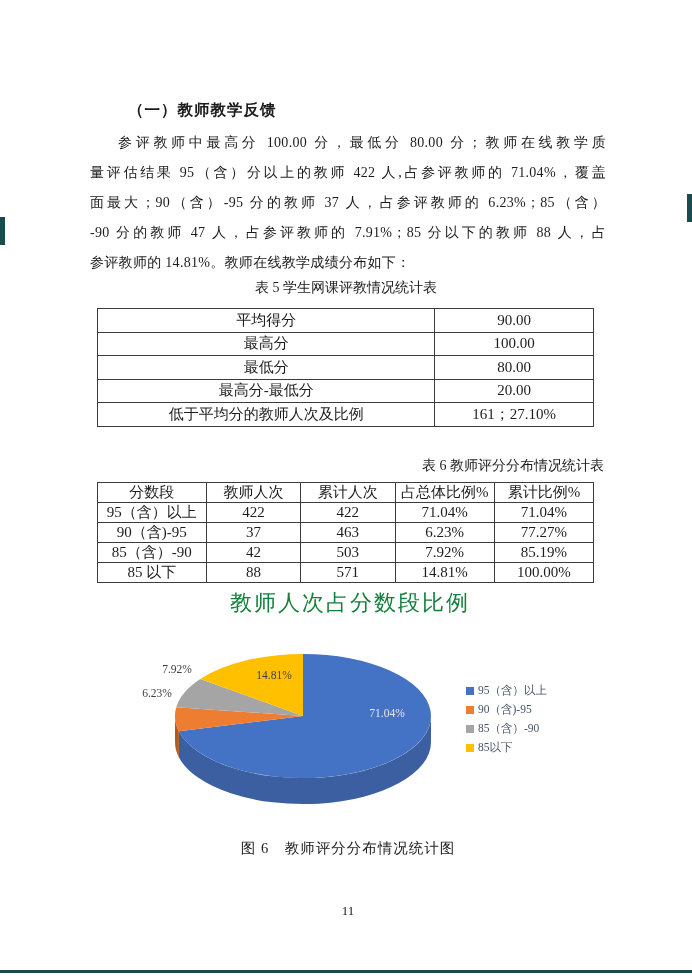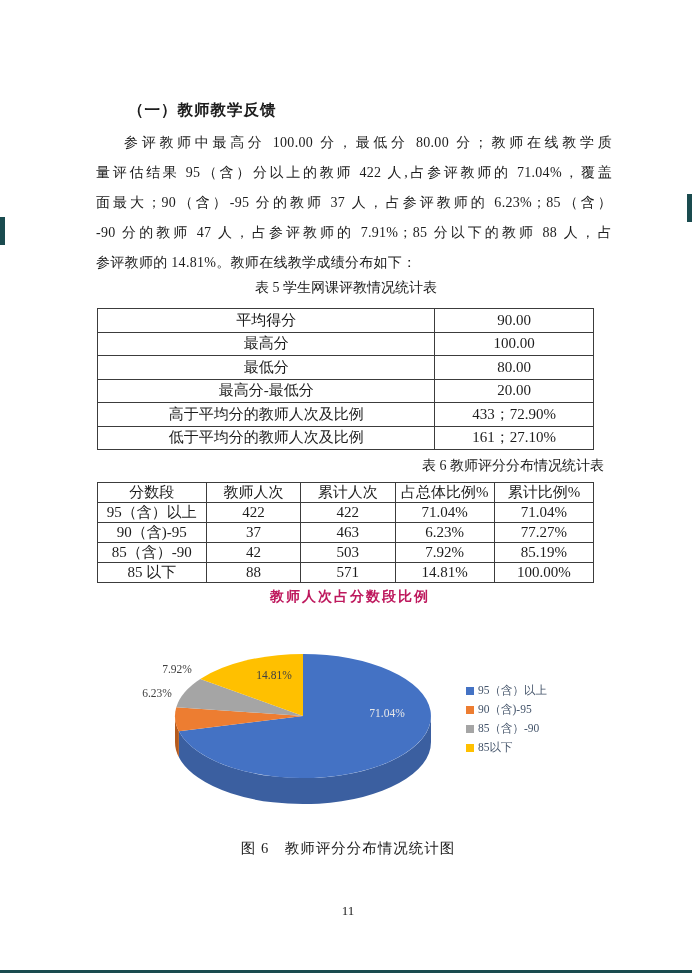--- a/index.html
+++ b/index.html
@@ -4,21 +4,21 @@
 <style>
   html,body{margin:0;padding:0;background:#888;}
   .page{
     position:relative;width:692px;height:979px;margin:0 auto;background:#ffffff;
     font-family:"Liberation Serif","DejaVu Serif",serif;color:#1c1c1c;overflow:hidden;
   }
   .heading{
     position:absolute;left:128px;top:100px;font-size:15.5px;font-weight:bold;
     letter-spacing:1px;white-space:nowrap;
   }
-  .para{position:absolute;left:96px;top:128px;width:516px;font-size:14px;}
+  .para{position:absolute;left:90px;top:128px;width:516px;font-size:14px;}
   .para .line{
     height:30px;line-height:30px;text-align:justify;text-align-last:justify;
     letter-spacing:0.3px;overflow:hidden;white-space:nowrap;
   }
   .para .line.first{text-indent:2em;}
   .para .line.last{text-align-last:left;}
   .tbl-caption{
     position:absolute;left:88px;width:516px;text-align:center;font-size:14px;white-space:nowrap;
   }
   .cap5{top:279px;}
@@ -32,21 +32,21 @@
     overflow:hidden;white-space:nowrap;
   }
   .t5{top:308px;}
   .t5 td{height:22.5px;}
   .t5 .c1{width:67%;}
   .t6{top:482px;font-size:13px;}
   .t6 td,.t6 th{height:17.8px;}
   .t6 .k1{width:22%;}.t6 .k2{width:19%;}.t6 .k3{width:19%;}.t6 .k4{width:20%;}.t6 .k5{width:20%;}
   .chart-title{
     position:absolute;left:175px;top:588px;width:350px;text-align:center;
-    font-size:14px;color:#be185d;letter-spacing:2px;white-space:nowrap;font-weight:bold;
+    font-size:22px;color:#15803d;letter-spacing:2px;white-space:nowrap;
   }
   .pie-svg{position:absolute;left:40px;top:635px;}
   .pie-label{font-family:"Liberation Serif","DejaVu Serif",serif;font-size:11.5px;}
   .lbl-dark{fill:#404040;}
   .lbl-light{fill:#e8e8e8;}
   .legend{position:absolute;left:466px;top:681px;font-size:11.5px;color:#44546A;}
   .legend .item{display:flex;align-items:center;height:19px;white-space:nowrap;}
   .legend .swatch{width:8px;height:8px;margin-right:4px;flex:0 0 8px;}
   .sw-blue{background:#4472C4;}
   .sw-orange{background:#ED7D31;}
@@ -94,24 +94,20 @@
         <td class="c1">最高分</td>
         <td>100.00</td>
       </tr>
       <tr>
         <td class="c1">最低分</td>
         <td>80.00</td>
       </tr>
       <tr>
         <td class="c1">最高分-最低分</td>
         <td>20.00</td>
-      </tr>
-      <tr>
-        <td class="c1">高于平均分的教师人次及比例</td>
-        <td>433；72.90%</td>
       </tr>
       <tr>
         <td class="c1">低于平均分的教师人次及比例</td>
         <td>161；27.10%</td>
       </tr>
     </tbody>
   </table>
 
   <div class="tbl-caption cap6">表 6 教师评分分布情况统计表</div>
 

